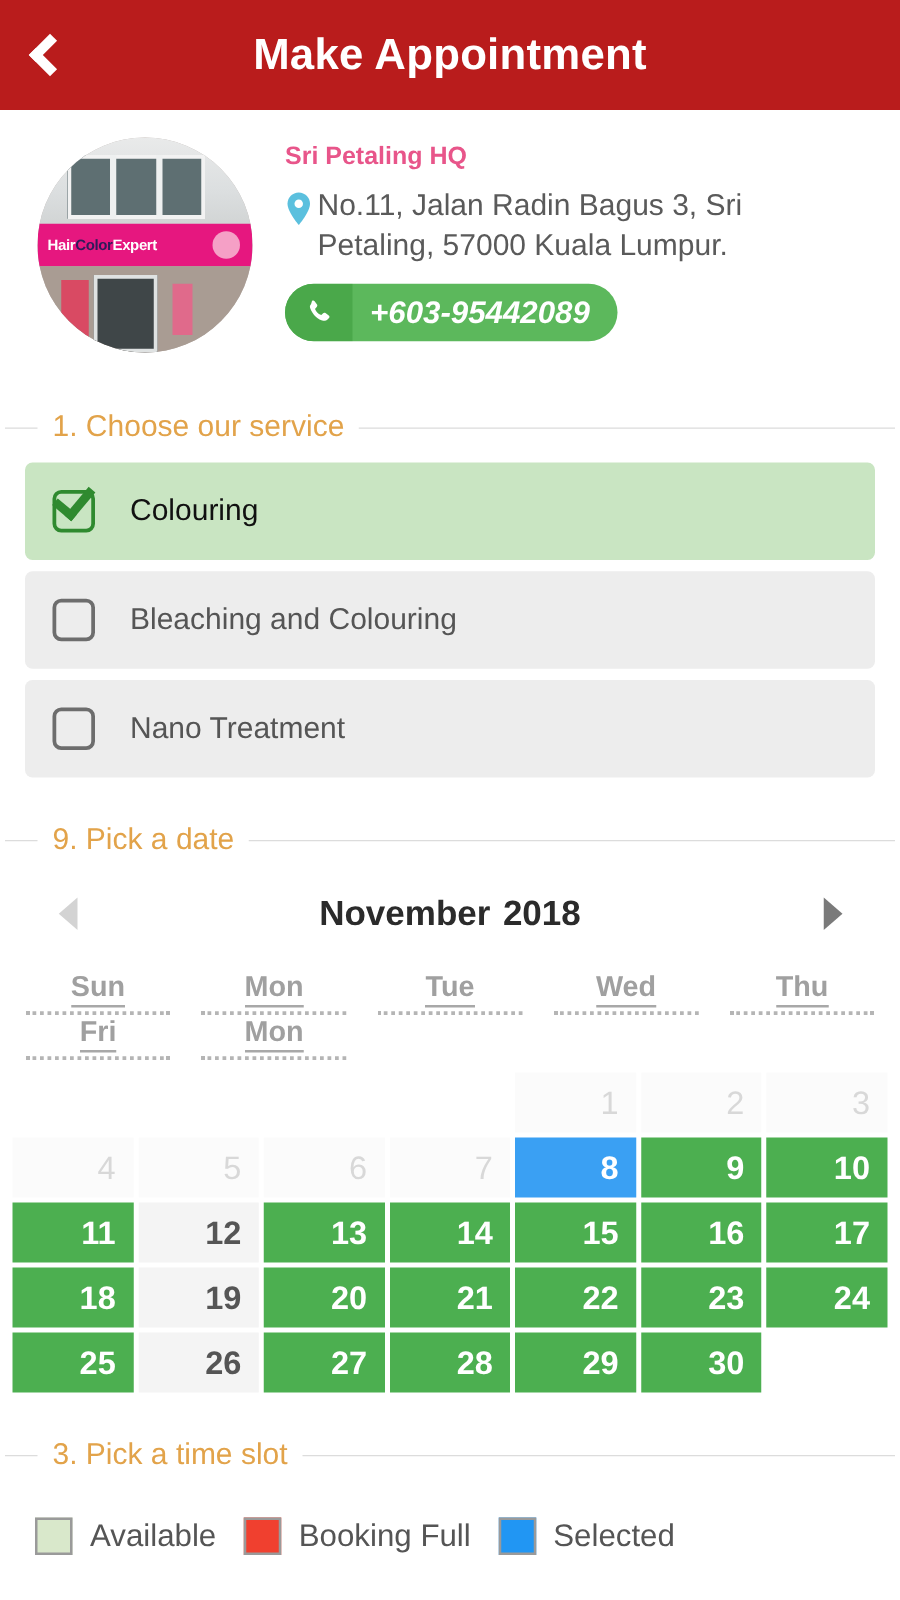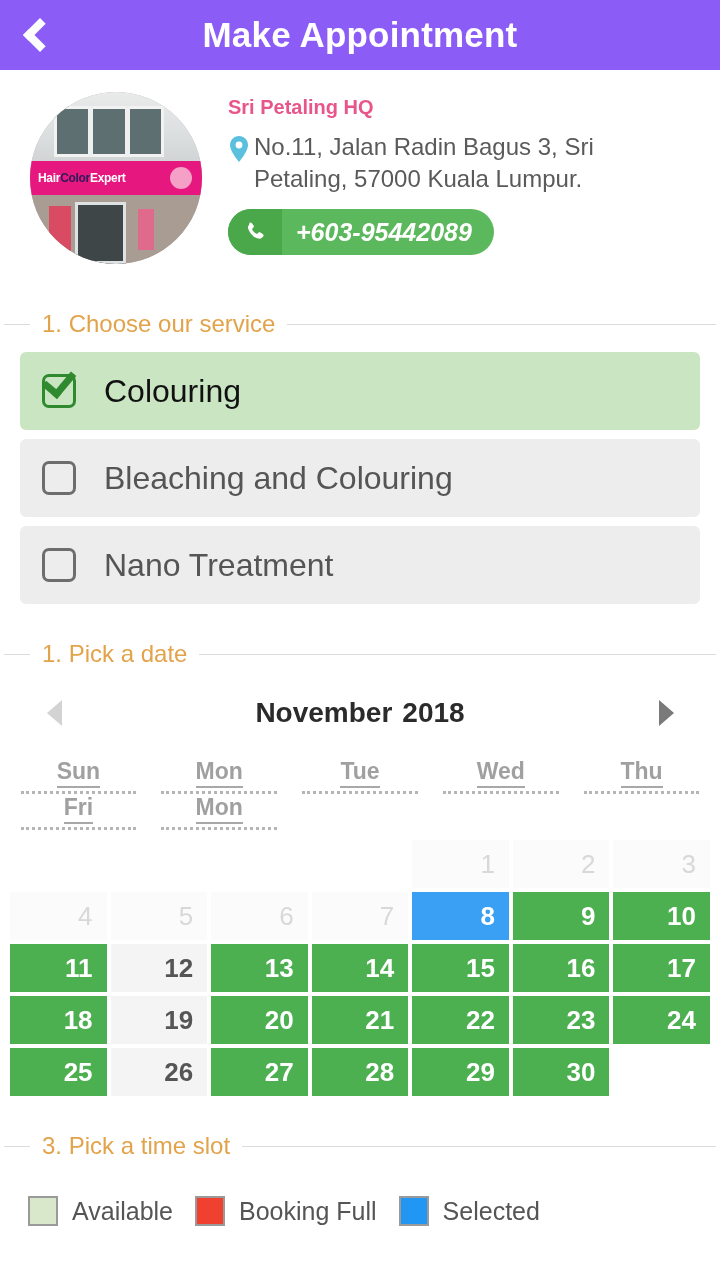--- a/index.html
+++ b/index.html
@@ -6,22 +6,22 @@
   html, body {
     width: 720px;
     height: 1280px;
     background: #ffffff;
     font-family: "Liberation Sans", sans-serif;
     overflow: hidden;
   }
 
   
   .app-header {
-    height: 70px;
-    background: #8b5cf6;
+    height: 88px;
+    background: #b91c1c;
     display: flex;
     align-items: center;
     position: relative;
   }
   .back-btn {
     width: 72px;
     height: 88px;
     display: flex;
     align-items: center;
     justify-content: center;
@@ -164,21 +164,21 @@
   .service-row.selected .cb { border-color: #2f8a2f; }
   .cb .tick {
     position: absolute;
     left: 4px; top: -11px;
     width: 20px; height: 30px;
     border-right: 7px solid #2f8a2f;
     border-bottom: 7px solid #2f8a2f;
     transform: rotate(40deg);
   }
   .service-label {
-    font-size: 32px;
+    font-size: 24px;
     color: #555555;
     padding-left: 28px;
   }
   .service-row.selected .service-label { color: #111111; }
 
   
   .cal-nav {
     display: flex;
     align-items: center;
     height: 62px;
@@ -343,21 +343,21 @@
       <div class="service-label">Bleaching and Colouring</div>
     </div>
     <div class="service-row">
       <div class="cb"></div>
       <div class="service-label">Nano Treatment</div>
     </div>
   </div>
 
 <div class="section-head">
   <div class="rule-s"></div>
-  <div class="label">1. Pick a date</div>
+  <div class="label">9. Pick a date</div>
   <div class="rule-l"></div>
 </div>
 
 <div class="cal-nav">
   <div class="arrow-btn">
     <div class="tri-l"></div>
   </div>
   <div class="cal-month">
     <span>November</span><span class="yr">2018</span>
   </div>

